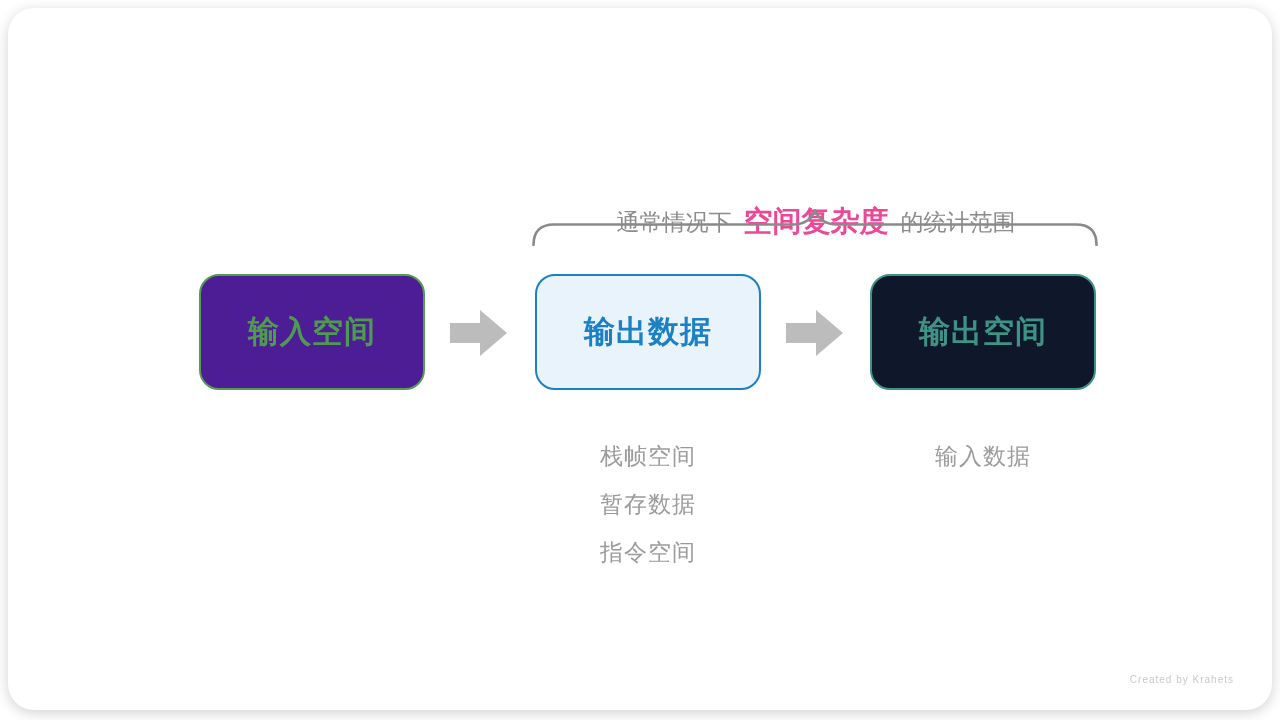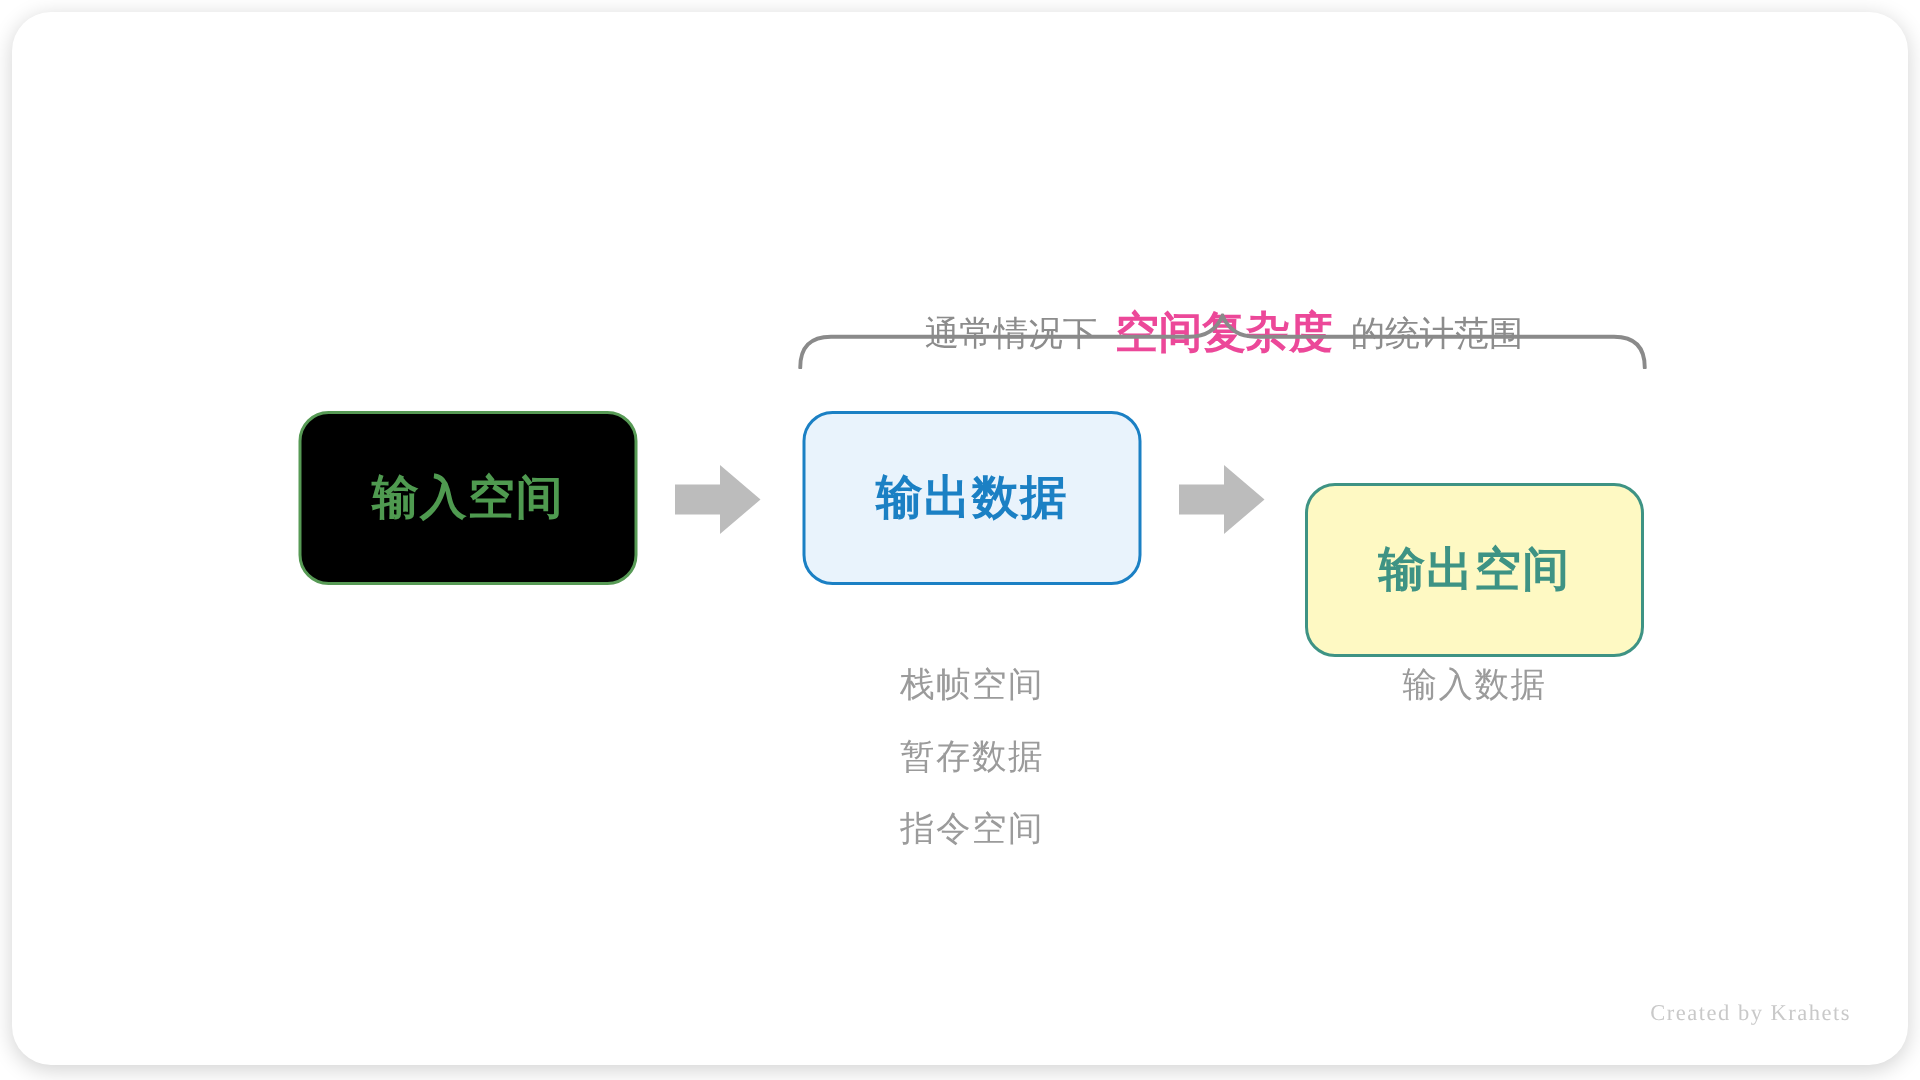--- a/index.html
+++ b/index.html
@@ -72,59 +72,59 @@
     line-height: 48px;
     color: #9b9b9b;
     letter-spacing: 1px;
   }
   .labels.c0 { left: 191px; }
   .labels.c1 { left: 527px; }
   .labels.c2 { left: 862px; }
   .credit {
     position: absolute;
     right: 38px; bottom: 25px;
-    font-family: Liberation Serif, serif;
-    font-size: 15px;
+    font-family: Liberation Sans, sans-serif;
+    font-size: 10px;
     letter-spacing: 1px;
     color: #c9c9c9;
     margin-top: 24px;
   }
 </style>
 </head>
 <body>
 
 <div class="card">
 
   <div class="title">
     <span>通常情况下</span>
     <span class="hl">空间复杂度</span>
     <span>的统计范围</span>
   </div>
 
   <svg class="brace" viewBox="0 0 566 37" aria-hidden="true">
     <path d="M1.5,36 Q1.5,15.5 22,15.5 L261,15.5 Q277,15.5 283,1.5 Q289,15.5 305,15.5 L544,15.5 Q564.5,15.5 564.5,36" fill="none" stroke-width="2.6" stroke-linecap="round" stroke="#8a8a8a"></path>
   </svg>
 
-  <div class="box b0" style="border-color: rgb(87, 154, 85); background: #000000; color: rgb(79, 154, 80);">
+  <div class="box b0" style="border-color: rgb(87, 154, 85); background: #4c1d95; color: rgb(79, 154, 80);">
     <span>输入空间</span>
   </div>
 
   <svg class="arrow a0" viewBox="0 0 58 50" aria-hidden="true">
     <polygon points="0,15 30,15 30,2 57,25 30,48 30,35 0,35" fill="#bcbcbc"></polygon>
   </svg>
 
   <div class="box b1" style="border-color: rgb(27, 128, 196); background: rgb(233, 243, 252); color: rgb(27, 128, 196);">
     <span>输出数据</span>
   </div>
 
   <svg class="arrow a1" viewBox="0 0 58 50" aria-hidden="true">
     <polygon points="0,15 30,15 30,2 57,25 30,48 30,35 0,35" fill="#bcbcbc"></polygon>
   </svg>
 
-  <div class="box b2" style="border-color: rgb(62, 147, 132); background: #fef9c3; color: rgb(62, 147, 132); margin-top: 48px;">
+  <div class="box b2" style="border-color: rgb(62, 147, 132); background: #0f172a; color: rgb(62, 147, 132);">
     <span>输出空间</span>
   </div>
 
 
   <div class="labels c1">
     <div>栈帧空间</div>
     <div>暂存数据</div>
     <div>指令空间</div>
   </div>
 

